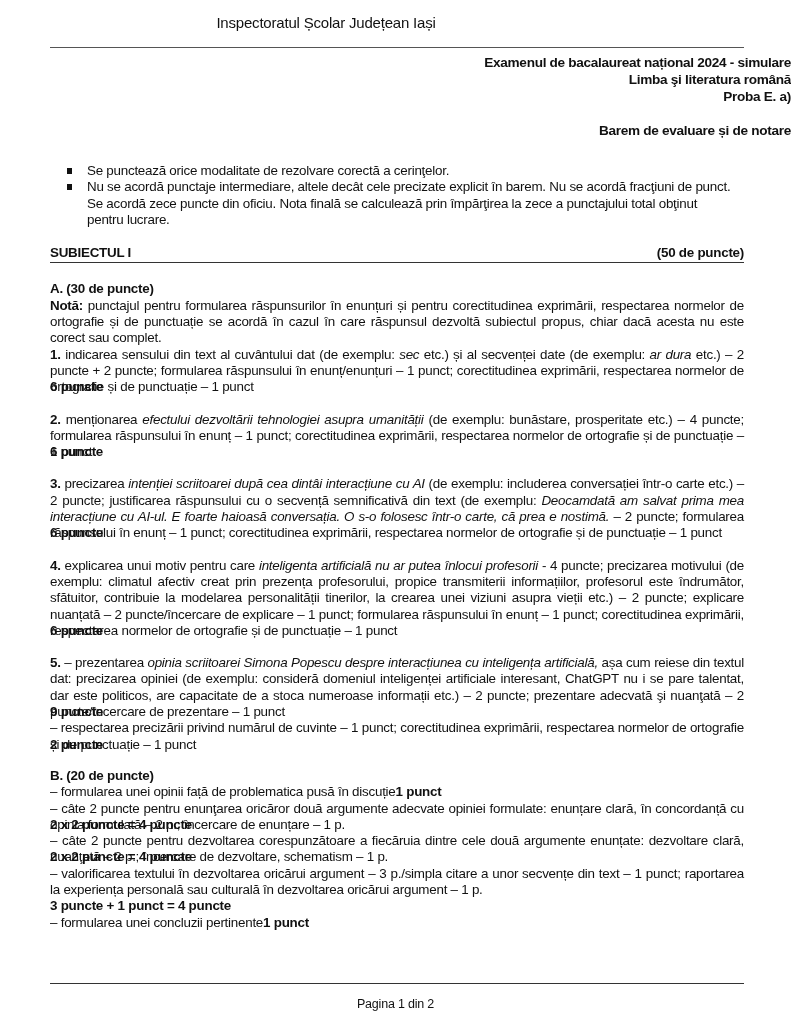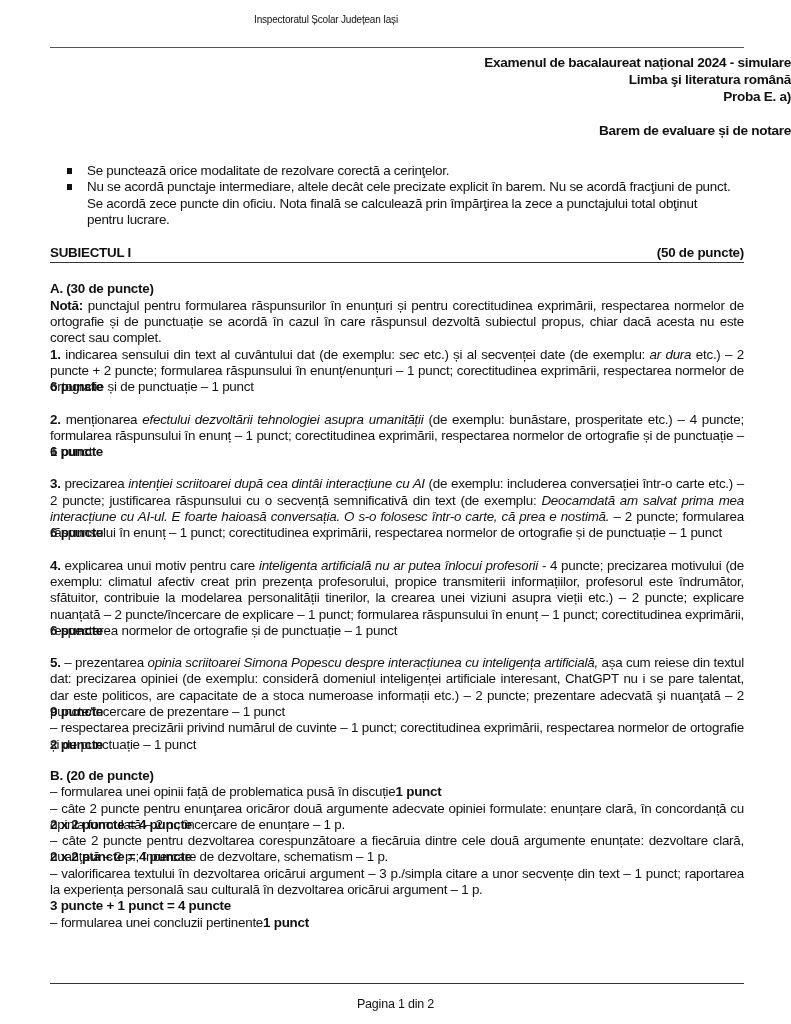--- a/index.html
+++ b/index.html
@@ -3,21 +3,21 @@
 <meta charset="utf-8">
 <style>
   html, body { margin: 0; padding: 0; background: #ffffff; }
   body {
     width: 791px; height: 1024px; position: relative; overflow: hidden;
     font-family: "Liberation Sans", sans-serif; color: #111111;
   }
   .page { position: absolute; left: 0; top: 0; width: 791px; height: 1024px; }
   .header-text {
     position: absolute; top: 14px; left: 0; width: 652px; text-align: center;
-    font-size: 10px; letter-spacing: -0.2px;
+    font-size: 15px; letter-spacing: -0.2px;
   }
   .rule { position: absolute; left: 50px; width: 694px; height: 0; border-top: 1.3px solid #555; }
   .rule.top { top: 47px; }
   .rule.bottom { top: 983px; border-top-color: #333; }
   .title-block {
     position: absolute; top: 54px; left: 0; width: 791px; text-align: right;
     font-weight: bold; font-size: 13.6px; line-height: 17px; letter-spacing: -0.3px;
   }
   .title-block .barem { margin-top: 17px; }
   .content {

